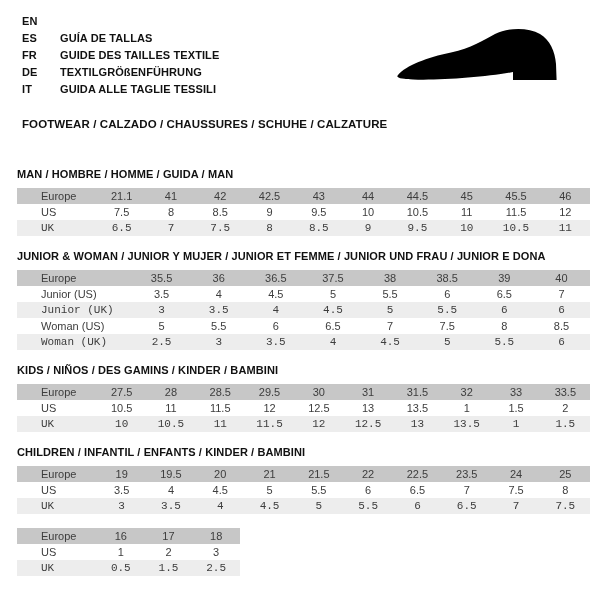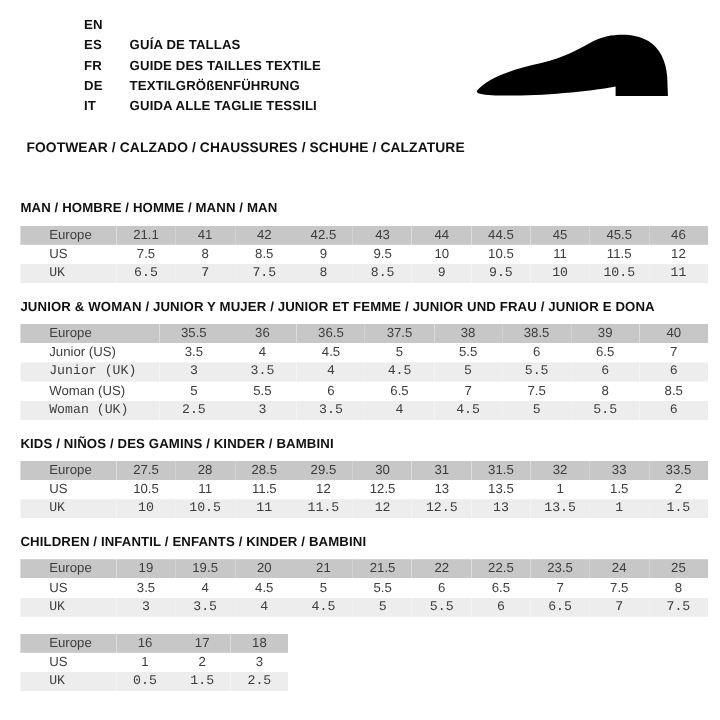--- a/index.html
+++ b/index.html
@@ -2,21 +2,21 @@
 <html><head>
 <meta charset="utf-8">
 <style>
   html,body{margin:0;padding:0;background:#ffffff;}
   body{width:600px;height:600px;font-family:"Liberation Sans",sans-serif;}
   .page{position:relative;width:600px;height:600px;overflow:hidden;background:#fff;}
 
   
   .header{padding:13px 0 0 22px;}
   .lang-row{display:flex;font-size:11px;font-weight:700;line-height:17px;color:#111;letter-spacing:.1px;}
-  .lang-code{width:38px;flex:0 0 38px;margin-left:48px;}
+  .lang-code{width:38px;flex:0 0 38px;}
   .category-line{font-size:11.5px;font-weight:700;color:#111;margin-top:20px;letter-spacing:.1px;}
   .shoe{position:absolute;top:27px;left:394px;width:178px;height:72px;}
 
   
   #tables-root{margin:38px 10px 0 17px;}
   .section{margin-bottom:14px;}
   .table-title{font-size:11px;font-weight:700;color:#111;line-height:12px;margin-bottom:8px;letter-spacing:.1px;}
   table{border-collapse:collapse;table-layout:fixed;width:573px;}
   table.narrow{width:223px;}
   td{font-size:11px;height:16px;line-height:16px;padding:0;text-align:center;color:#3d3d3d;overflow:hidden;white-space:nowrap;}
@@ -61,21 +61,21 @@
         C114,0.5 134,0 146,7
         C156,13 161,24 162,37
         L162.6,53 L119,53 L119,45
         C93,50 47,53.5 19,52.5
         C9.5,52 0.8,51.2 4,48 Z"></path>
     </svg>
   </div>
 
   <div id="tables-root">
       <div class="section">
-        <div class="table-title">MAN / HOMBRE / HOMME / MANN / MAN</div>
+        <div class="table-title">MAN / HOMBRE / HOMME / GUIDA / MAN</div>
         <table class="">
           <tbody>
             <tr class="head">
               <td class="lbl">Europe</td>
               <td>21.1</td>
               <td>41</td>
               <td>42</td>
               <td>42.5</td>
               <td>43</td>
               <td>44</td>

